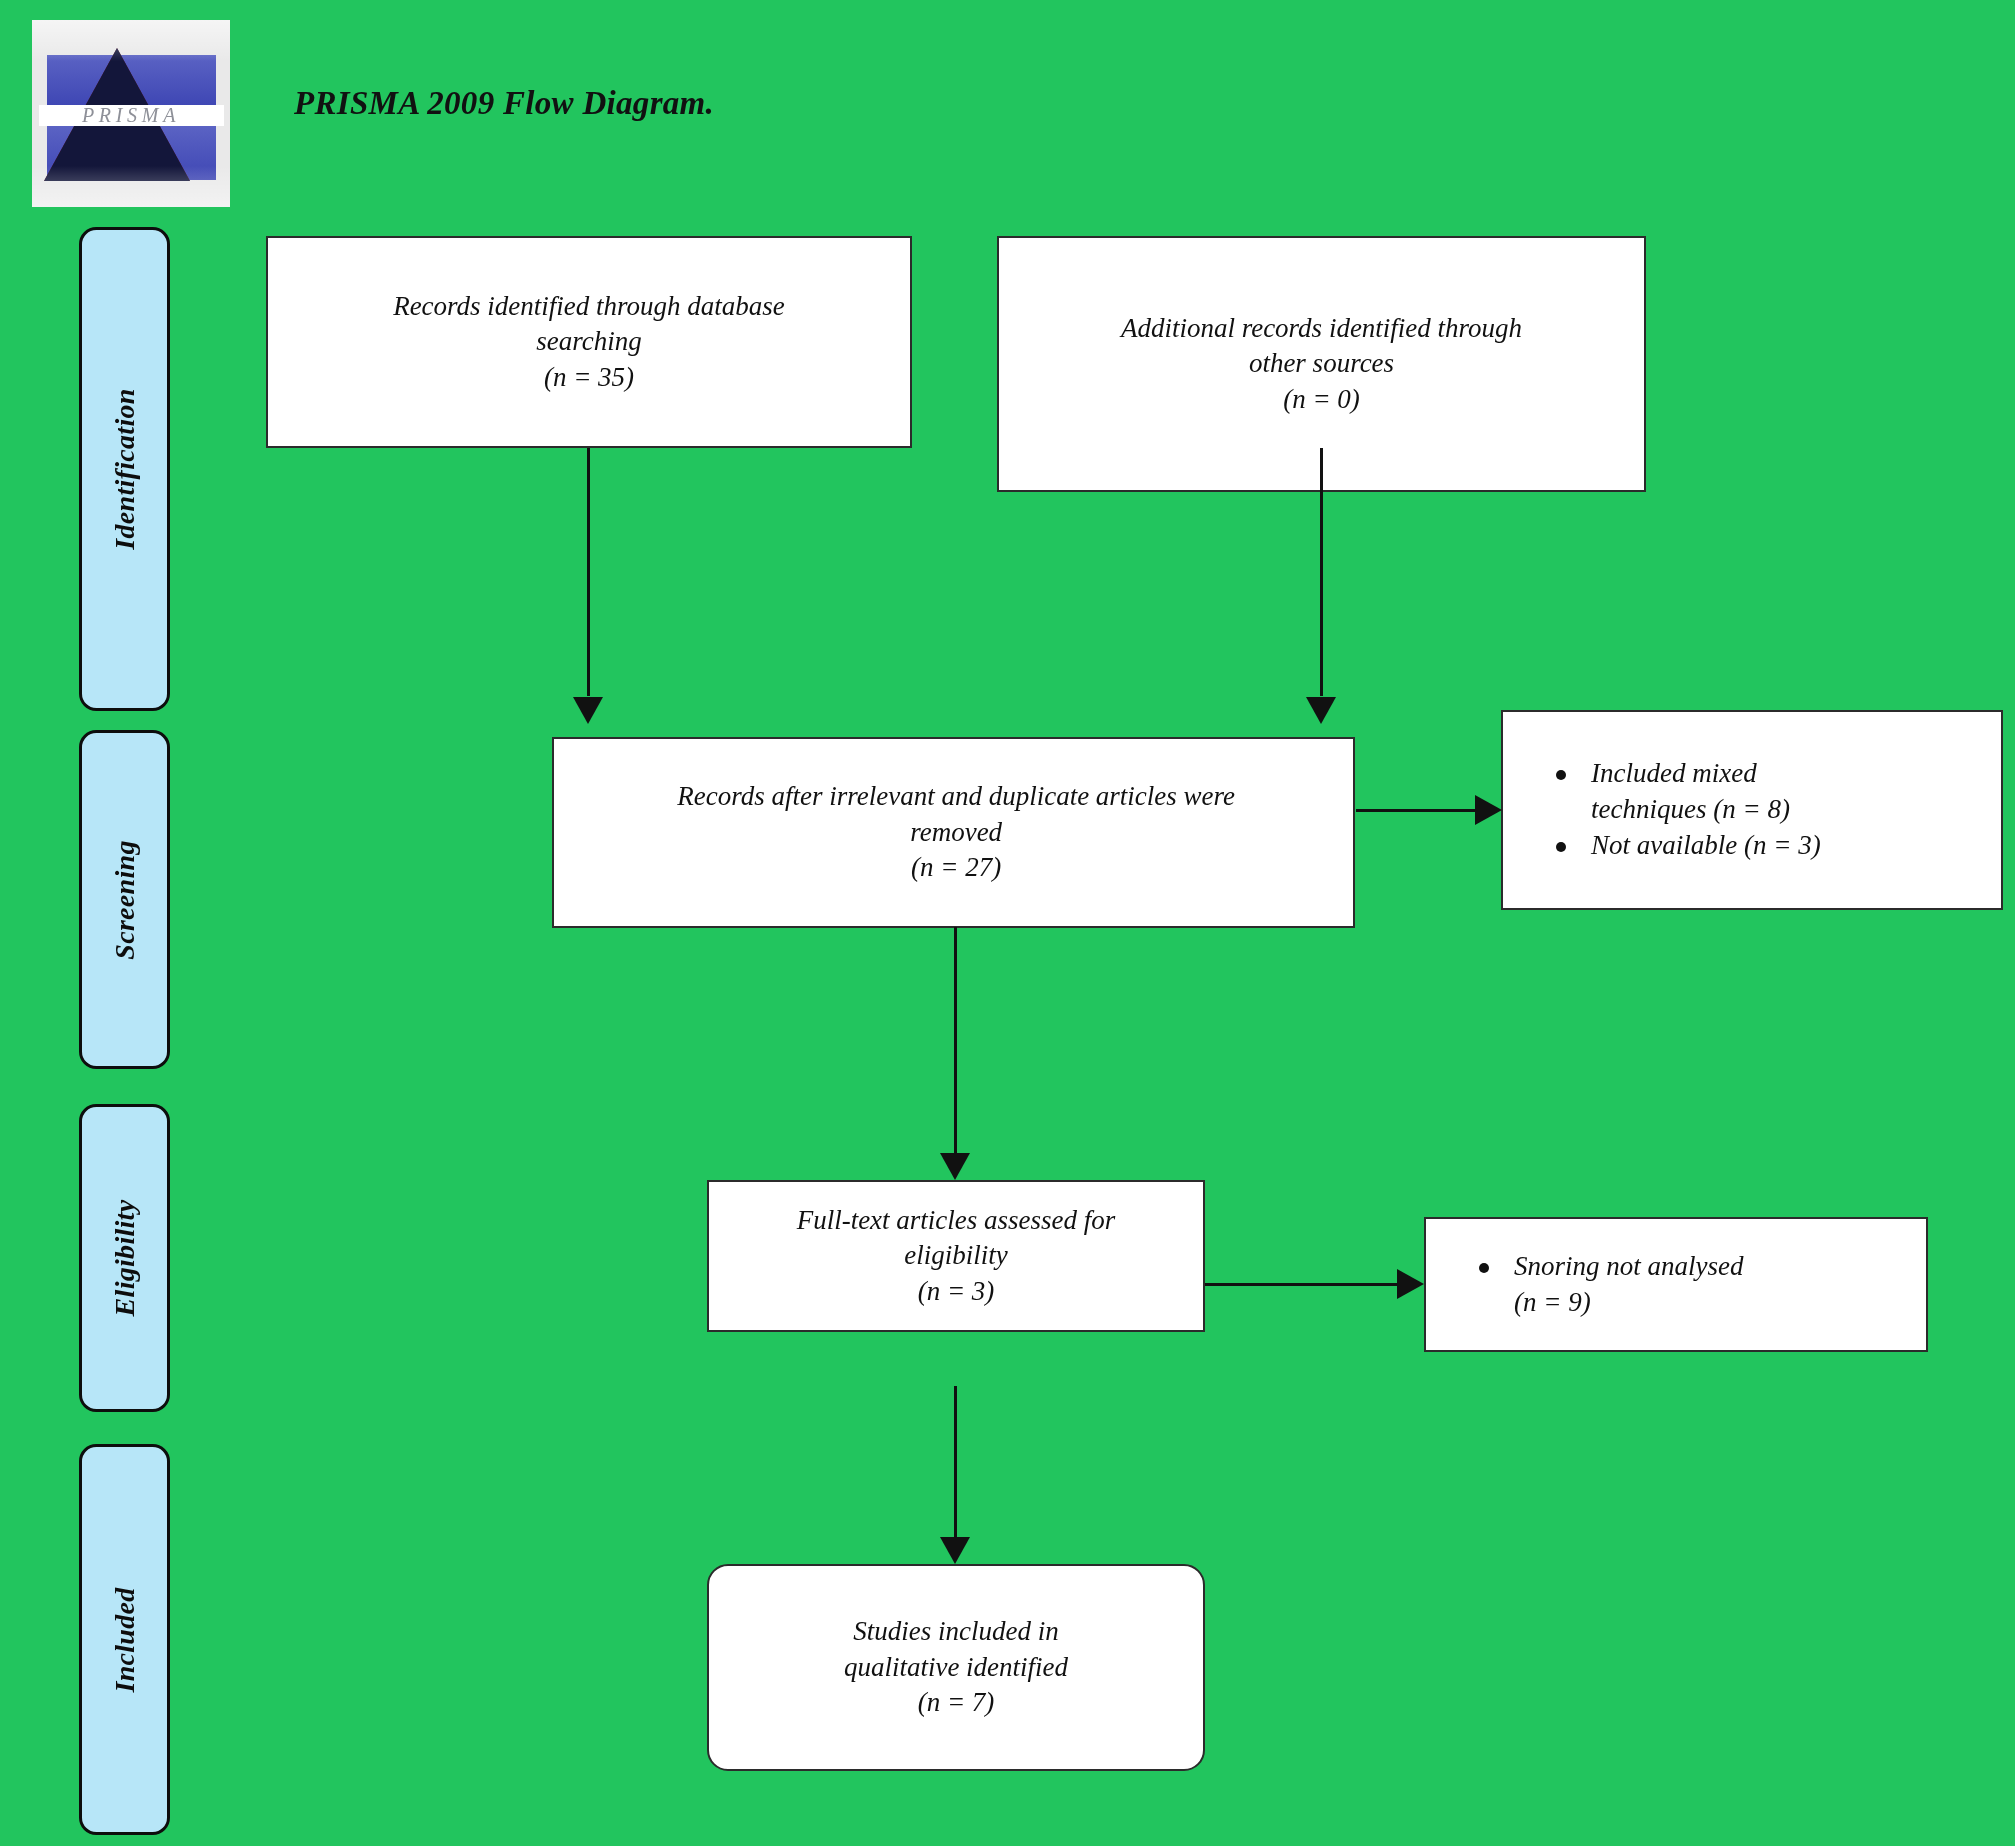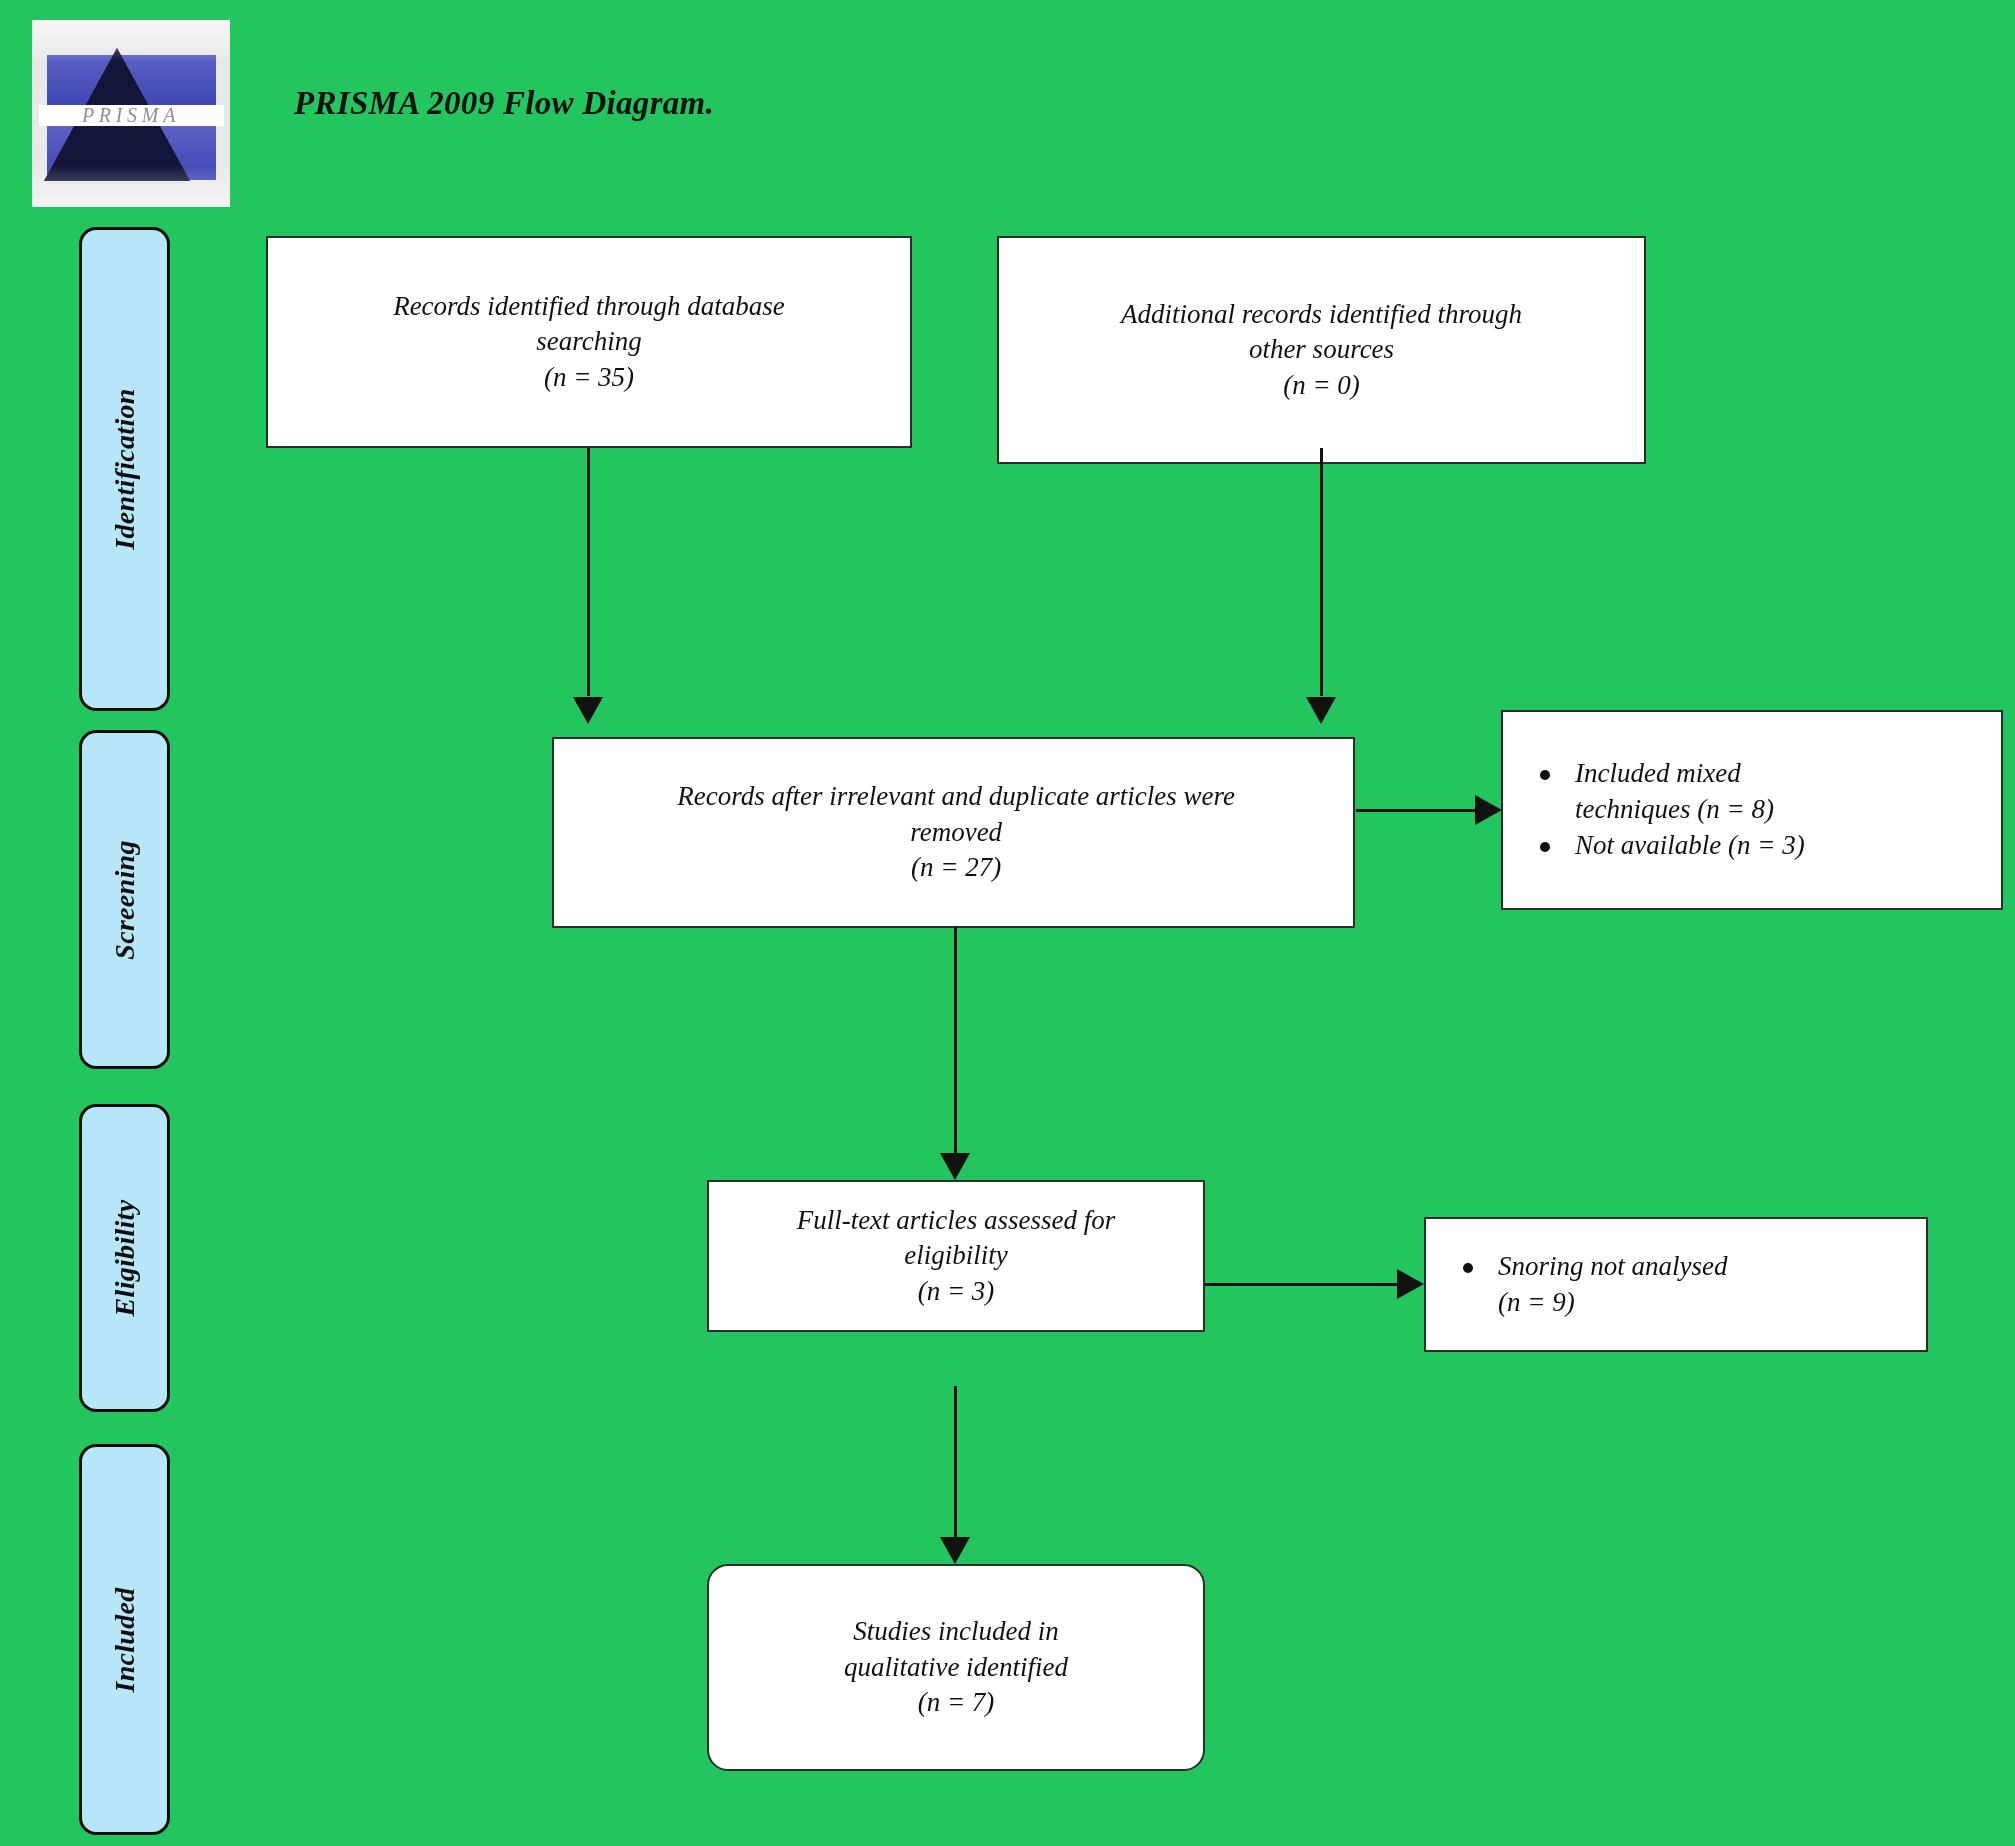--- a/index.html
+++ b/index.html
@@ -115,38 +115,38 @@
     justify-content: center;
     text-align: center;
     color: #111111;
     font-size: 27px;
     line-height: 1.32;
     padding: 4px 10.7px;
   }
   .fbox .lines > div { white-space: nowrap; }
 
   #box-db-search   { left: 266px;  top: 236px;  width: 646px;  height: 212px; justify-content: center; }
-  #box-other-src   { left: 997px; top: 236px;  width: 649px;  height: 228px; }
+  #box-other-src   { left: 997px; top: 236px;  width: 649px;  height: 256px; }
   #box-after-dupes { left: 552px;  top: 737px; width: 803px; height: 191px; padding-left: 16px; }
   #box-fulltext    { left: 707px; top: 1180px; width: 498px;  height: 152px; align-items: center; }
   #box-included    { left: 707px; top: 1564px; width: 498px;  height: 207px; border-radius: 21px; }
 
   
   .xbox {
     position: absolute;
     background: #ffffff;
     border: 2px solid #2b2b2b;
     display: flex;
     align-items: center;
     color: #111111;
     font-size: 27px;
     line-height: 1.32;
   }
   .xbox ul {
-    margin: 0;
+    margin: 16px;
     padding-left: 72px;
     list-style: none;
     width: 100%;
   }
   .xbox li {
     position: relative;
     padding-left: 0;
     margin: 1.3px 0;
   }
   .xbox li .bullet {

